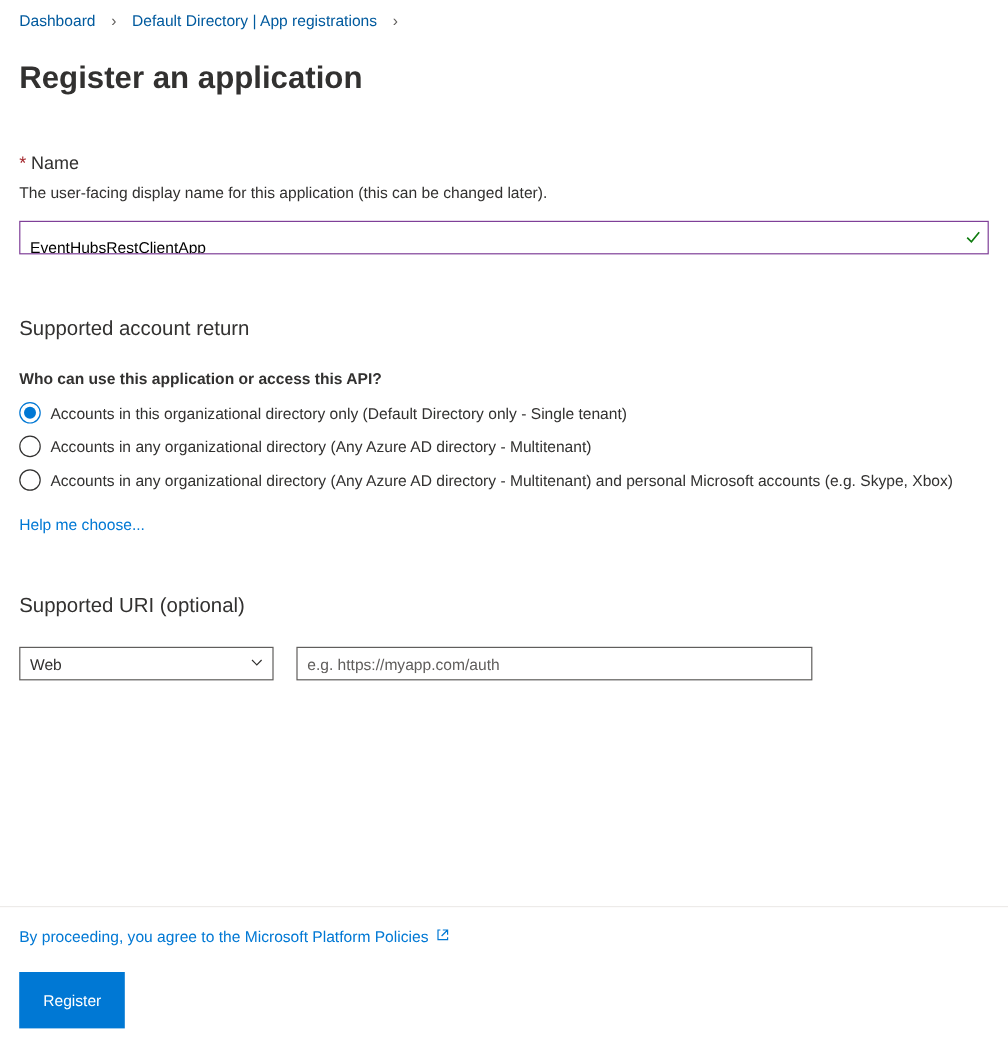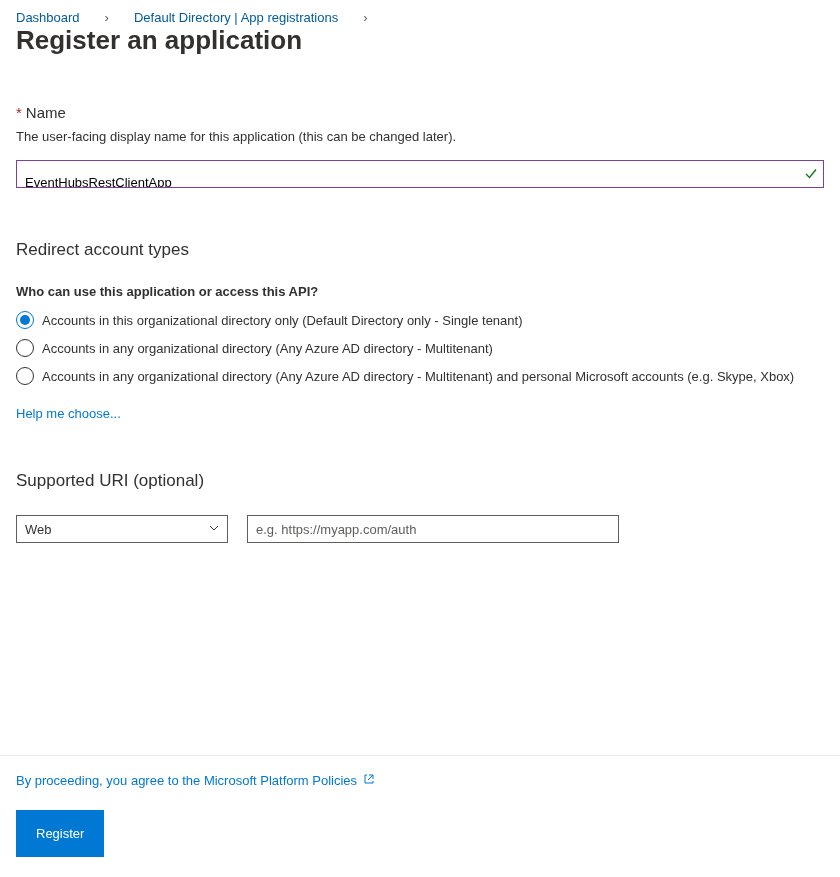--- a/index.html
+++ b/index.html
@@ -11,23 +11,23 @@
       width: 840px;
       height: 877px;
       position: relative;
     }
     .content {
       padding: 10px 16px 0 16px;
     }
     .breadcrumb {
       display: flex;
       align-items: flex-end;
-      gap: 21px;
-      font-size: 13px;
-      margin-bottom: 0;
+      gap: 9px;
+      font-size: 13px;
+      margin-bottom: 24px;
     }
     .breadcrumb a { color: #005a9e; text-decoration: none; cursor: pointer; }
     .breadcrumb .sep { color: #605e5c; margin: 0 4px; }
     h1 {
       font-size: 26px;
       font-weight: 600;
       color: #323130;
       margin-bottom: 48px;
     }
     .field-label {
@@ -128,21 +128,21 @@
       cursor: pointer;
     }
     .chevron {
       position: absolute;
       right: 8px;
       top: 50%;
       transform: translateY(-50%);
       pointer-events: none;
     }
     .uri-input {
-      width: 372px;
+      width: 430px;
       height: 28px;
       border: 1px solid #605e5c;
       padding: 0 8px;
       font-size: 13px;
       font-family: inherit;
       outline: none;
     }
     .uri-input::placeholder { color: #605e5c; }
     .footer {
       position: absolute;
@@ -192,21 +192,21 @@
   <div class="helper">The user-facing display name for this application (this can be changed later).</div>
   <div class="input-wrap">
     <input type="text" class="text-input" value="EventHubsRestClientApp" style="">
     <span class="valid-icon">
       <svg width="14" height="14" viewBox="0 0 14 14">
           <path d="M2 7.5 L5.5 11 L12 3" stroke="#107c10" stroke-width="1.4" fill="none"></path>
         </svg>
     </span>
   </div>
 
-  <div class="section-title">Redirect account types</div>
+  <div class="section-title">Supported account return</div>
   <div class="sub-q">Who can use this application or access this API?</div>
   <div class="radio-group">
     <div class="radio-row">
       <div class="radio selected"></div>
       <span class="radio-label">Accounts in this organizational directory only (Default Directory only - Single tenant)</span>
     </div>
     <div class="radio-row">
       <div class="radio"></div>
       <span class="radio-label">Accounts in any organizational directory (Any Azure AD directory - Multitenant)</span>
     </div>

